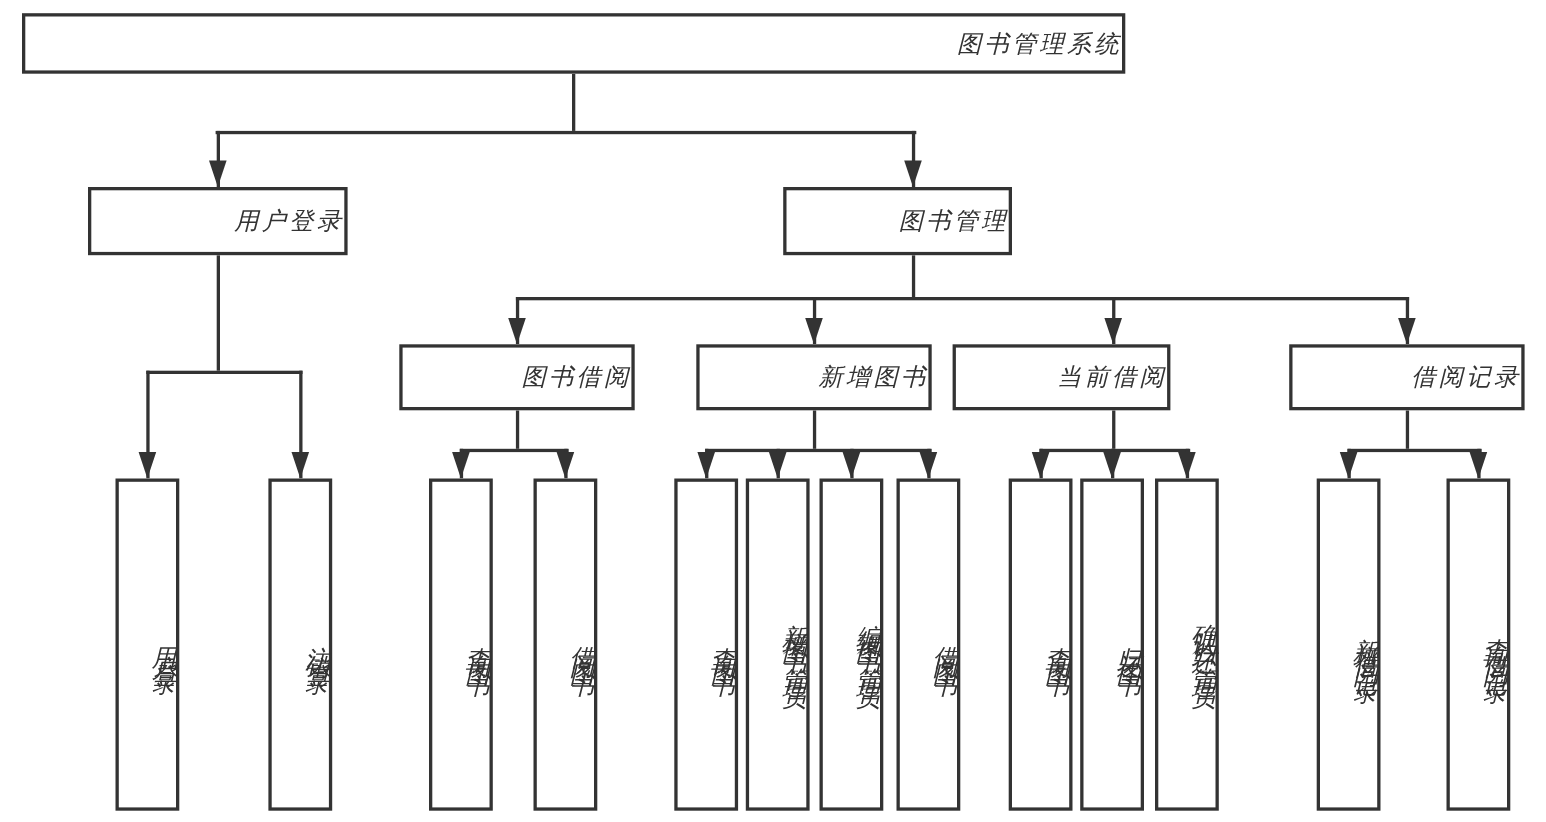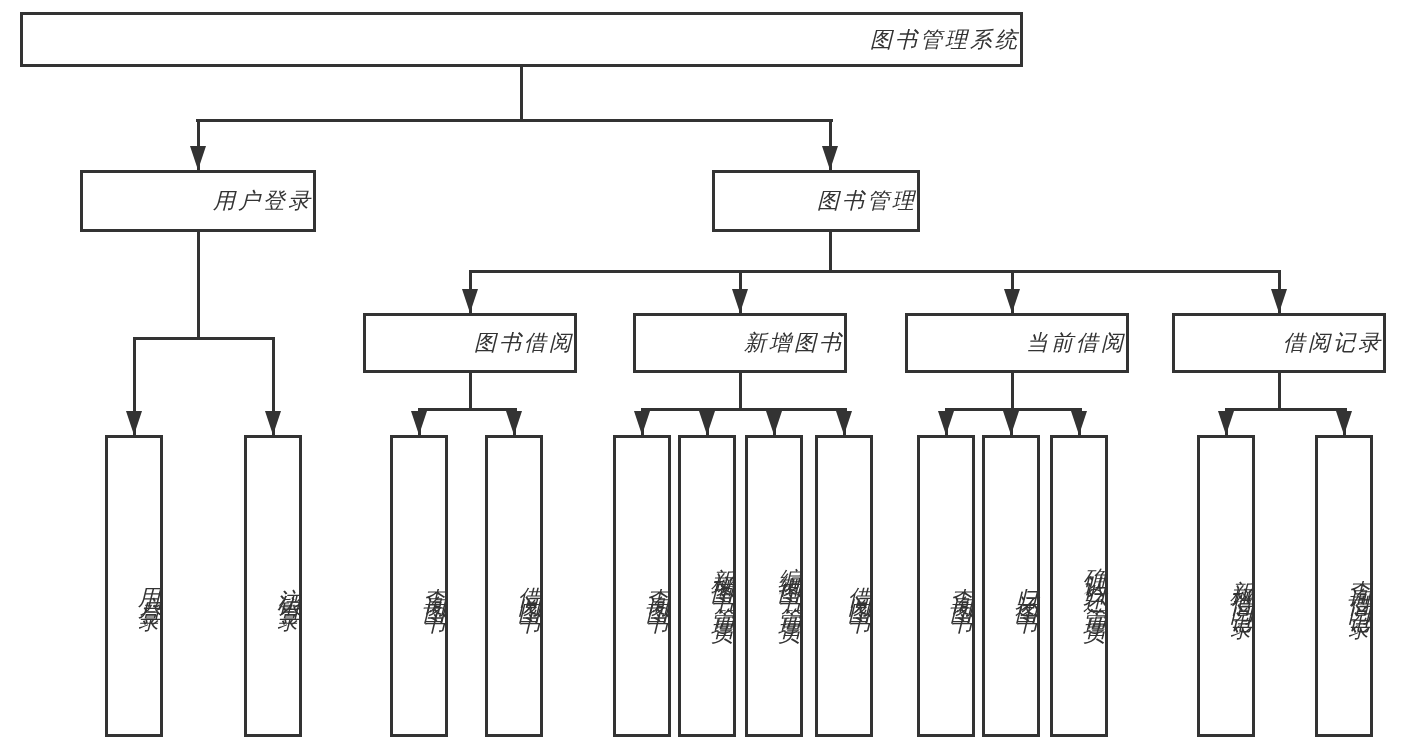--- a/index.html
+++ b/index.html
@@ -110,21 +110,21 @@
   <div class="box hbox" style="left:712px;top:170px;width:208px;height:62px">
     <span>图书管理</span>
   </div>
 
   <div class="box hbox" style="left:363px;top:313px;width:214px;height:60px">
     <span>图书借阅</span>
   </div>
   <div class="box hbox" style="left:633px;top:313px;width:214px;height:60px">
     <span>新增图书</span>
   </div>
-  <div class="box hbox" style="left:905px;top:313px;width:224px;height:60px">
+  <div class="box hbox" style="left:866px;top:313px;width:198px;height:60px">
     <span>当前借阅</span>
   </div>
   <div class="box hbox" style="left:1172px;top:313px;width:214px;height:60px">
     <span>借阅记录</span>
   </div>
 
   <div class="box vbox" style="left:105px;top:435px;width:58px;height:302px">
     <span>用户登录</span>
   </div>
   <div class="box vbox" style="left:244px;top:435px;width:58px;height:302px">

